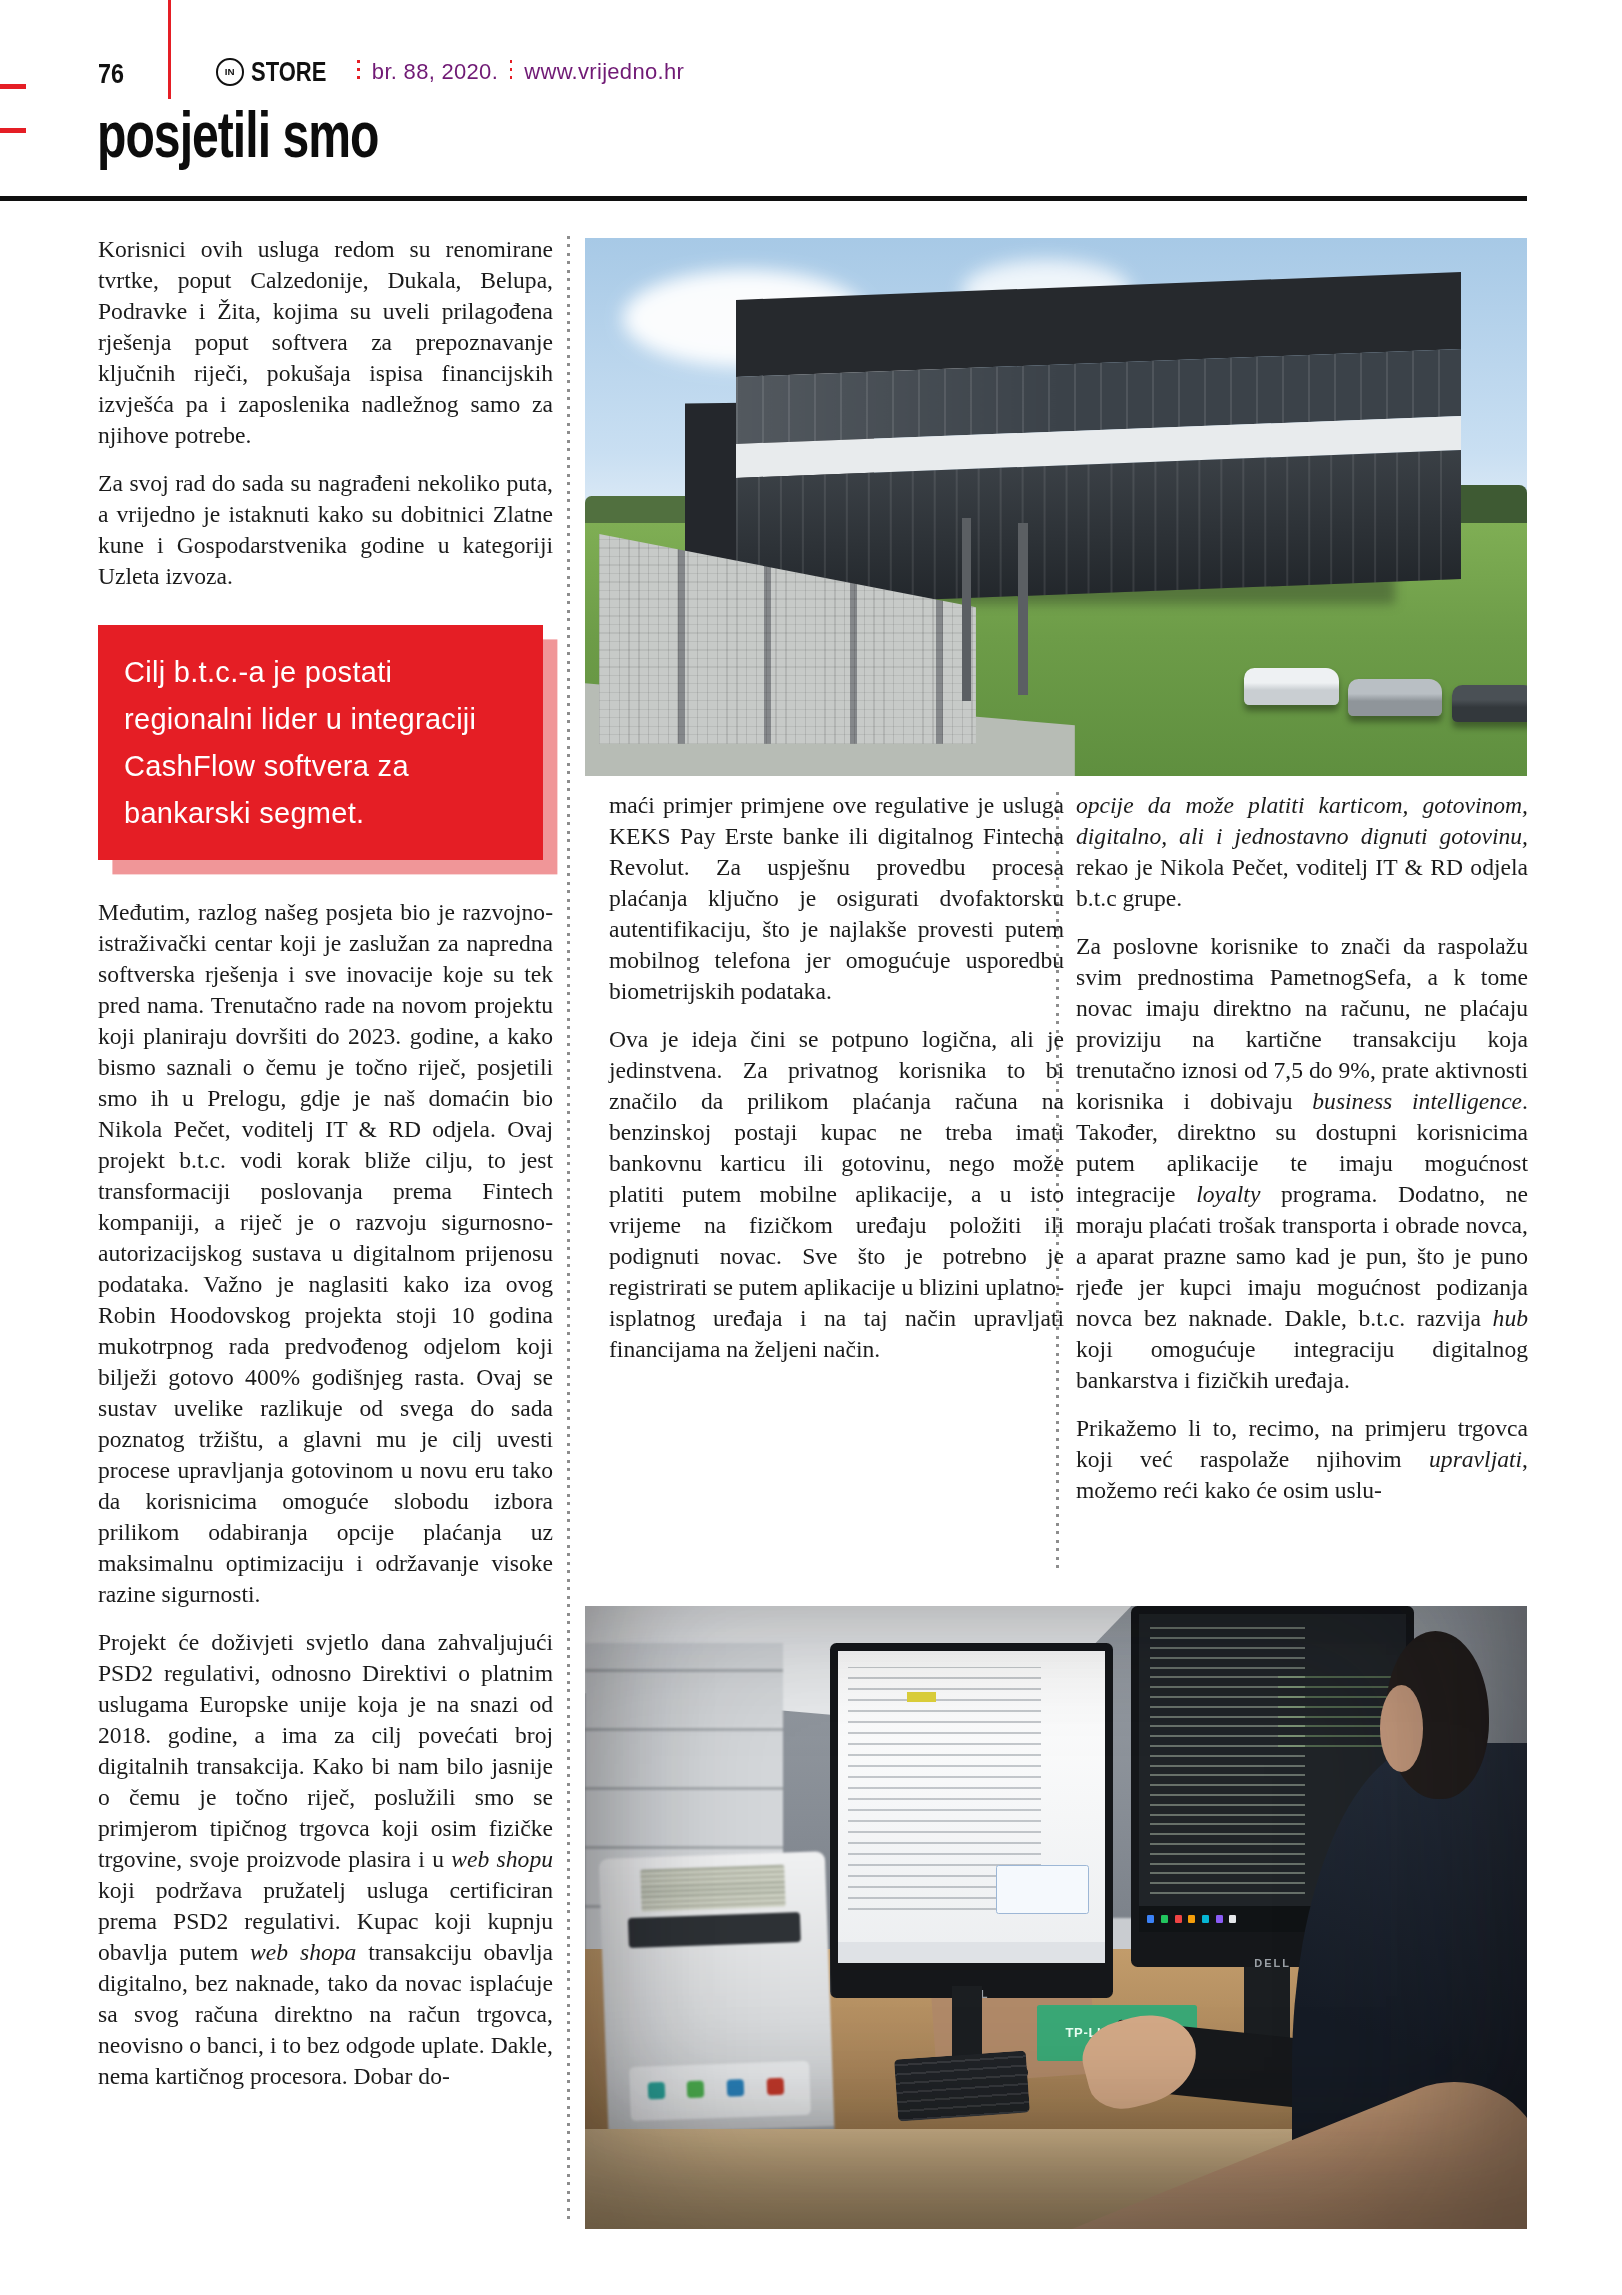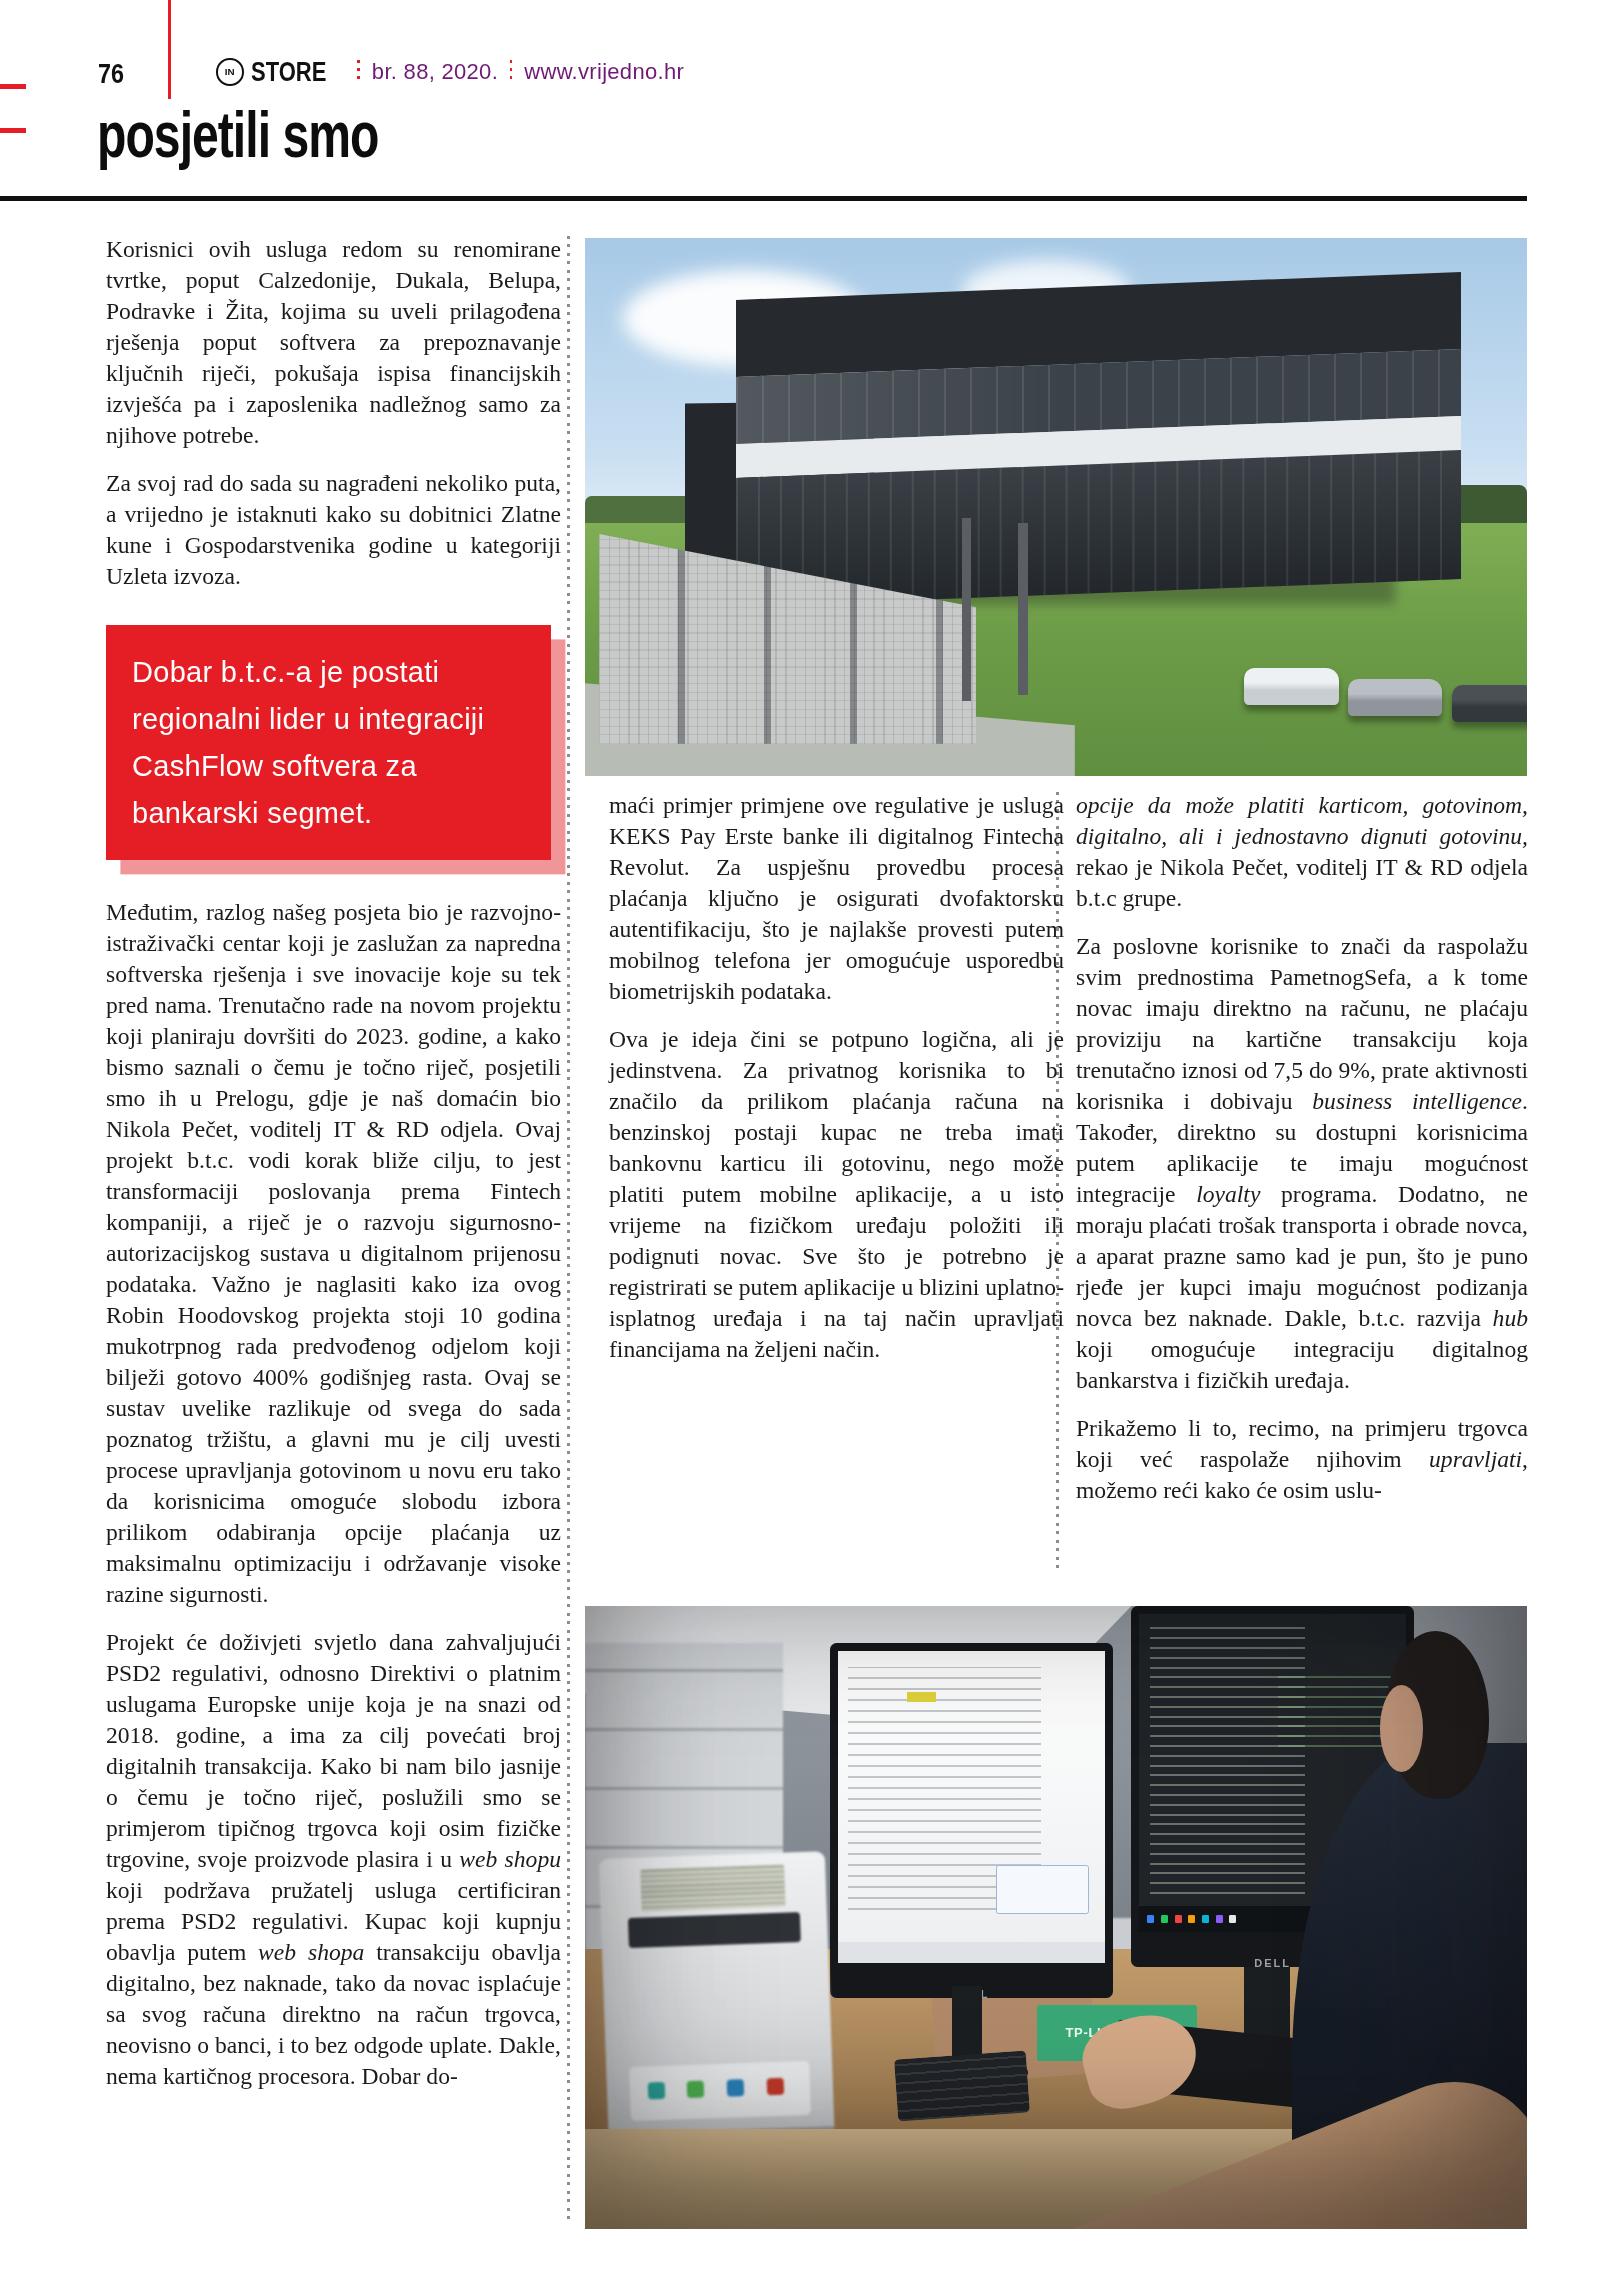--- a/index.html
+++ b/index.html
@@ -19,21 +19,21 @@
   .hdr-info{font:400 22px/1 "Liberation Sans",sans-serif;color:#701a75;letter-spacing:0.3px;}
   
   .title{position:absolute;left:97px;top:102px;font:800 65px/1 "Liberation Sans",sans-serif;
          letter-spacing:-1.3px;color:#0d0d0d;transform:scaleX(.74);transform-origin:0 0;}
   .rule-black{position:absolute;left:0;top:196px;width:1527px;height:4.6px;background:#101010;}
   .red-tick{position:absolute;left:0;width:26px;height:4.6px;background:#e51e25;}
   
   .col{position:absolute;width:455px;font-size:23.6px;line-height:31px;text-align:justify;}
   .col p{margin:0 0 17px;}
   .col .it, i{font-style:italic;font-family:Liberation Serif, serif;}
-  .col1{left:98px;top:234px;margin-left:8px;}
+  .col1{left:98px;top:234px;}
   .col2{left:609px;top:790px;}
   .col3{left:1076px;top:790px;width:452px;}
   .vsep{position:absolute;width:2.6px;
         background-image:repeating-linear-gradient(to bottom,#8d8d8d 0 2.6px,transparent 2.6px 8.5px);}
   .vsep1{left:567px;top:236px;height:1986px;}
   .vsep2{left:1056px;top:792px;height:779px;}
   
   .quote-box{box-sizing:border-box;width:445px;margin:33px 0 37px;padding:23.6px 26px;
              background:#e51e25;box-shadow:14.4px 14.4px 0 #f09698;
              font:400 29px/47px "Liberation Sans",sans-serif;color:#fff;text-align:left;letter-spacing:0.3px;}
@@ -144,21 +144,21 @@
   <div class="rule-black"></div>
   <div class="red-tick" style="top:84px;"></div>
   <div class="red-tick" style="top:128px;"></div>
 
   <div class="vsep vsep1"></div>
   <div class="vsep vsep2"></div>
 
   <div class="col col1">
     <p><span>Korisnici ovih usluga redom su renomirane tvrtke, poput Calzedonije, Dukala, Belupa, Podravke i Žita, kojima su uveli prilagođena rješenja poput softvera za prepoznavanje ključnih riječi, pokušaja ispisa financijskih izvješća pa i zaposlenika nadležnog samo za njihove potrebe.</span></p>
     <p><span>Za svoj rad do sada su nagrađeni nekoliko puta, a vrijedno je istaknuti kako su dobitnici Zlatne kune i Gospodarstvenika godine u kategoriji Uzleta izvoza.</span></p>
-    <div class="quote-box">Dobar b.t.c.-a je postati regionalni lider u integraciji CashFlow softvera za bankarski segmet.</div>
+    <div class="quote-box">Cilj b.t.c.-a je postati regionalni lider u integraciji CashFlow softvera za bankarski segmet.</div>
     <p><span>Međutim, razlog našeg posjeta bio je razvojno-istraživački centar koji je zaslužan za napredna softverska rješenja i sve inovacije koje su tek pred nama. Trenutačno rade na novom projektu koji planiraju dovršiti do 2023. godine, a kako bismo saznali o čemu je točno riječ, posjetili smo ih u Prelogu, gdje je naš domaćin bio Nikola Pečet, voditelj IT &amp; RD odjela. Ovaj projekt b.t.c. vodi korak bliže cilju, to jest transformaciji poslovanja prema Fintech kompaniji, a riječ je o razvoju sigurnosno-autorizacijskog sustava u digitalnom prijenosu podataka. Važno je naglasiti kako iza ovog Robin Hoodovskog projekta stoji 10 godina mukotrpnog rada predvođenog odjelom koji bilježi gotovo 400% godišnjeg rasta. Ovaj se sustav uvelike razlikuje od svega do sada poznatog tržištu, a glavni mu je cilj uvesti procese upravljanja gotovinom u novu eru tako da korisnicima omoguće slobodu izbora prilikom odabiranja opcije plaćanja uz maksimalnu optimizaciju i održavanje visoke razine sigurnosti.</span></p>
     <p><span>Projekt će doživjeti svjetlo dana zahvaljujući PSD2 regulativi, odnosno Direktivi o platnim uslugama Europske unije koja je na snazi od 2018. godine, a ima za cilj povećati broj digitalnih transakcija. Kako bi nam bilo jasnije o čemu je točno riječ, poslužili smo se primjerom tipičnog trgovca koji osim fizičke trgovine, svoje proizvode plasira i u </span><span class="it">web shopu</span><span> koji podržava pružatelj usluga certificiran prema PSD2 regulativi. Kupac koji kupnju obavlja putem </span><span class="it">web shopa</span><span> transakciju obavlja digitalno, bez naknade, tako da novac isplaćuje sa svog računa direktno na račun trgovca, neovisno o banci, i to bez odgode uplate. Dakle, nema kartičnog procesora. Dobar do-</span></p>
   </div>
 
   <div class="building">
     <div class="bd-sky"></div>
     <div class="cloud" style="left:4%;top:6%;width:26%;height:18%;"></div>
     <div class="cloud" style="left:20%;top:16%;width:22%;height:14%;"></div>
     <div class="cloud" style="left:40%;top:4%;width:18%;height:12%;opacity:.8;"></div>
     <div class="cloud" style="left:70%;top:10%;width:14%;height:9%;opacity:.7;"></div>

